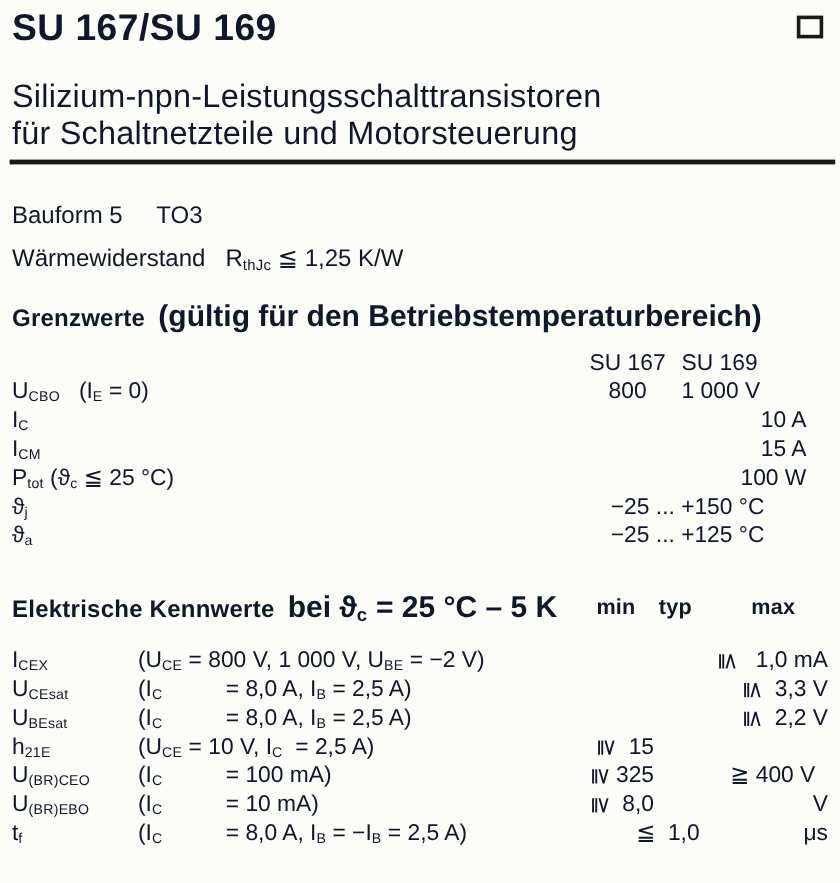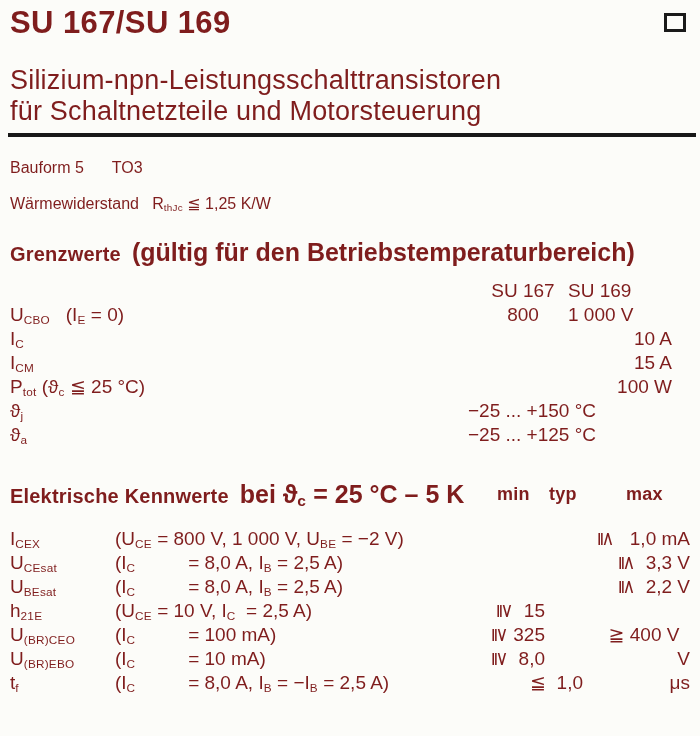--- a/index.html
+++ b/index.html
@@ -1,40 +1,40 @@
 <!DOCTYPE html>
 <html><head>
 <meta charset="utf-8">
 <style>
   html,body{margin:0;padding:0;background:#e8e8e4}
   .page{
     position:relative;width:700px;height:736px;box-sizing:border-box;
     margin:0 auto;padding:6px 10px 0 10px;overflow:hidden;
-    background:#fcfcf9;color:#7f1d1d;
+    background:#fcfcf9;color:#0f172a;
     font-family:"Liberation Sans", sans-serif;
     -webkit-font-smoothing:antialiased;
   }
   h1{margin:0;font-size:31px;line-height:34px;font-weight:700;letter-spacing:.4px}
   .corner-box{position:absolute;top:13px;left:664px;width:16px;height:13px;border:3px solid #1a1a1a;background:#fcfcf9}
   .subtitle{margin-top:25px;font-size:27px;line-height:31px;font-weight:400;letter-spacing:.2px}
   .rule{margin-top:6px;margin-left:-2px;width:688px;height:4px;background:#181818}
-  .info{margin-top:16px;font-size:16px}
+  .info{margin-top:28px;font-size:20px}
   .info-line{height:30px;line-height:30px;white-space:pre}
   .info-line + .info-line{margin-top:6px}
   .gap-pkg{display:inline-block;width:28px}
   h2{margin:0;font-size:20px;font-weight:700;letter-spacing:.2px;height:26px;line-height:26px}
   h2.ghead-title{margin-top:20px}
   h2 .note{font-weight:700;margin-left:11px;letter-spacing:0;font-size:25px}
   .gtable{margin-top:14px;font-size:19px}
   .grow{display:grid;grid-template-columns:458px 100px 104px;height:24px;line-height:24px;white-space:pre}
   .grow .c1{padding-left:10px;text-align:center}
   .grow .c2{text-align:left}
   .gspan{grid-column:2/4}
   .gspan.center{text-align:right}
-  .gspan.right{text-align:left;margin-right:-6px}
+  .gspan.right{text-align:center;margin-right:-6px}
   .khead{position:relative;margin-top:34px}
   .colh{position:absolute;top:0;font-weight:700;font-size:18px}
   .colh-min{left:487px}.colh-typ{left:539px}.colh-max{left:616px}
   .etable{margin-top:20px;font-size:19px}
   .erow{display:grid;grid-template-columns:105px 250px 180px 1fr;height:24px;line-height:24px;white-space:pre}
   .emin,.emax{text-align:right}
   .typ-pos{transform:translateX(38px)}
   .sub{font-size:.62em;letter-spacing:.02em;vertical-align:-.22em}
   .rot{display:inline-block;transform:rotate(90deg)}
 </style>

